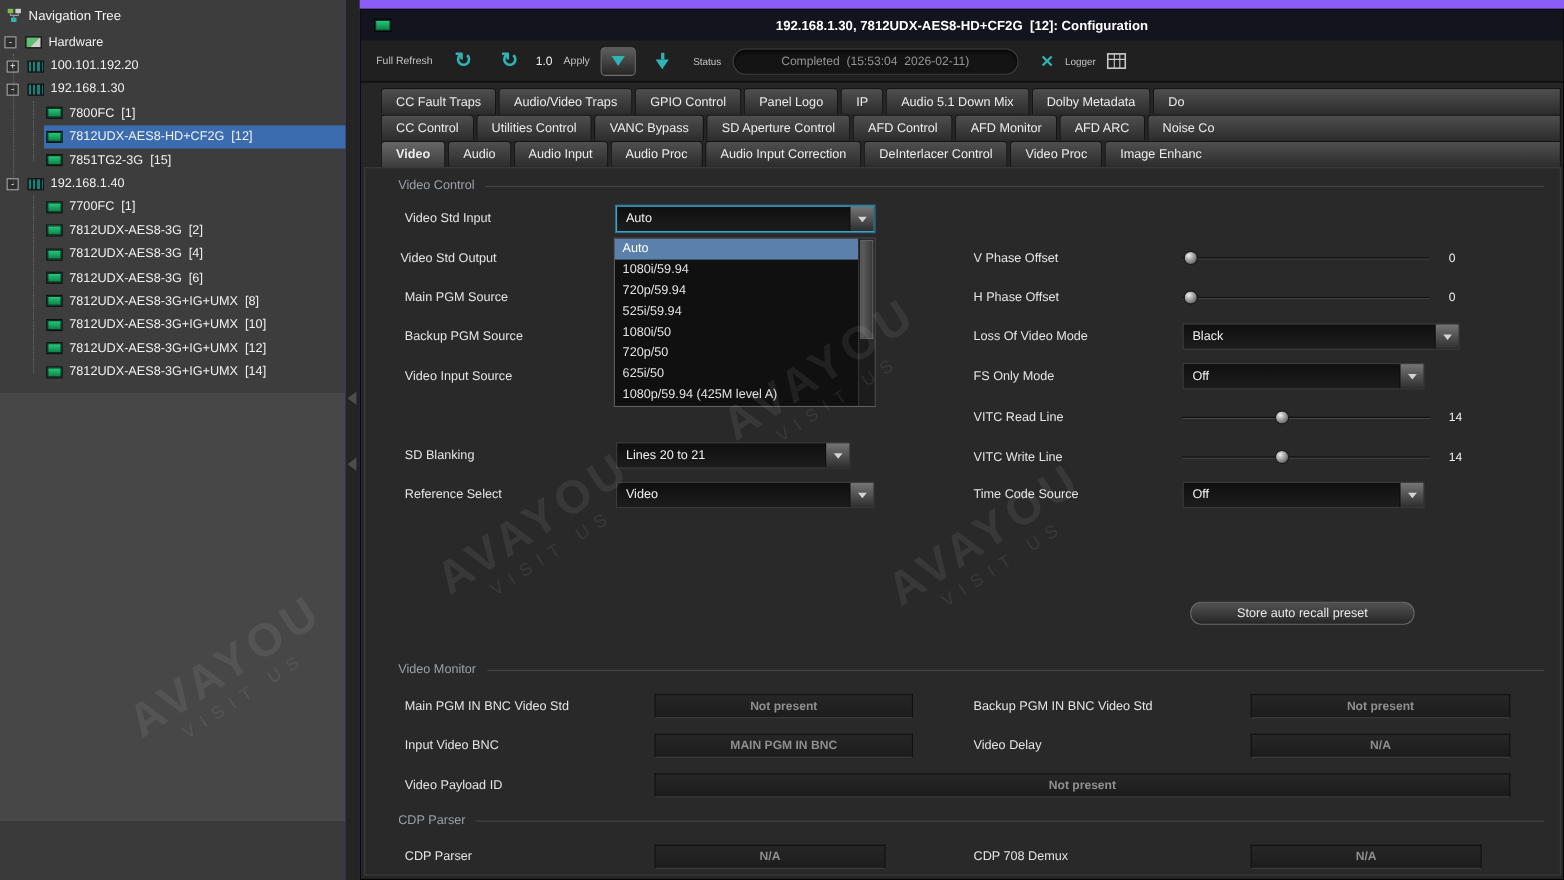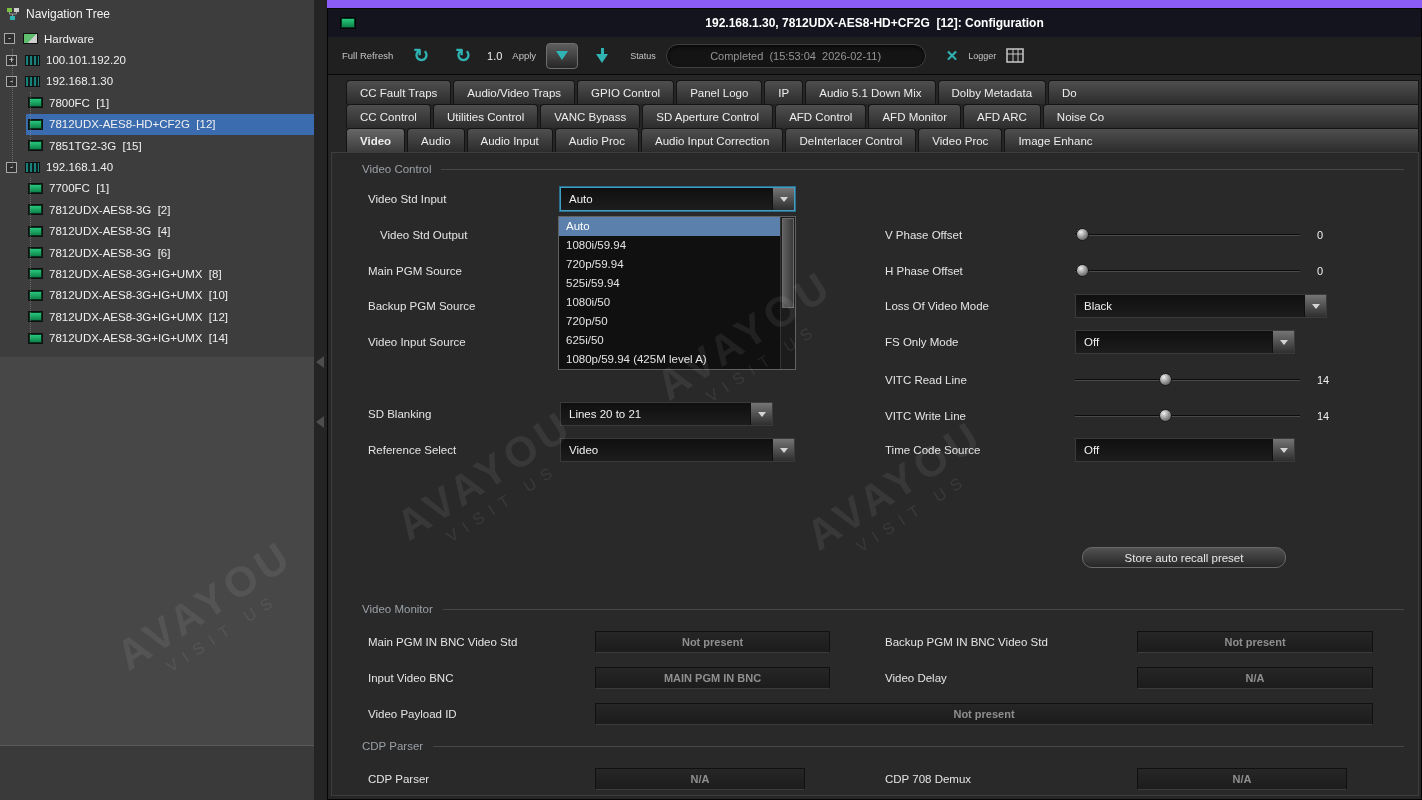--- a/index.html
+++ b/index.html
@@ -9,21 +9,21 @@
   
   .nav-panel { position:absolute; left:0; top:0; width:314px; height:800px; background:#3d3d3d; }
   .nav-lower { position:absolute; left:0; top:357px; right:0; bottom:55px; background:#474747; }
   .nav-bottom { position:absolute; left:0; bottom:0; height:55px; right:0; background:#3a3a3a; border-top:1px solid #585858; }
   .nav-header { position:relative; height:28px; display:flex; align-items:center; gap:6px; padding-left:6px; color:#f2f2f2; font-size:12px; z-index:2; }
   .nav-tree { position:absolute; left:0; top:28px; right:0; z-index:2; }
   .tree-guide { position:absolute; width:0; border-left:1px dotted #a0a0a0; opacity:.45; }
   .tree-row { display:flex; align-items:center; height:21.4px; color:#f0f0f0; font-size:11.5px; cursor:default; }
   .tree-row.lvl0 { padding-left:4px; }
   .tree-row.lvl1 { padding-left:6px; }
-  .tree-row.lvl2 { padding-left:26px;text-align:center; }
+  .tree-row.lvl2 { padding-left:40px;text-align:center; }
   .expander { flex:0 0 auto; width:11px; height:11px; border:1px solid #a8a8a8; background:#2e2e2e; color:#e8e8e8; font-size:9px; line-height:9px; text-align:center; margin-right:6px; }
   .row-hl { display:flex; align-items:center; gap:6px; flex:1; height:100%; padding-left:2px; }
   .tree-row.sel .row-hl { background:#3b6cb0; }
   .tree-label { white-space:pre; }
   .tree-icon { flex:0 0 auto; width:15px; height:11px; border:1px solid #101010; }
   .tree-icon.card { background:linear-gradient(#2bd084,#0a7a42); box-shadow:inset 0 0 0 1px #07341e; }
   .tree-icon.frame { background:repeating-linear-gradient(90deg,#19807a 0 2px,#0c1d1d 2px 4px); }
   .tree-icon.root { background:linear-gradient(135deg,#5fbf6e 55%,#cfcfcf 55%); }
 
   
@@ -281,21 +281,21 @@
     </div>
 
     <div class="content">
 
       <div class="section-head" style="top:10px">
         <span class="section-title">Video Control</span>
         <span class="section-line"></span>
       </div>
 
       <div class="fld-label" style="left:36px;top:34px">Video Std Input</div>
-      <div class="fld-label" style="left:48px;top:70px">Video Std Output</div>
+      <div class="fld-label" style="left:32px;top:70px">Video Std Output</div>
       <div class="fld-label" style="left:36px;top:106px">Main PGM Source</div>
       <div class="fld-label" style="left:36px;top:141px">Backup PGM Source</div>
       <div class="fld-label" style="left:36px;top:177px">Video Input Source</div>
       <div class="fld-label" style="left:36px;top:249px">SD Blanking</div>
       <div class="fld-label" style="left:36px;top:285px">Reference Select</div>
 
       <div class="dropdown open" style="left:228px;top:34px;width:235px">
         <span class="dd-text">Auto</span>
         <span class="dd-btn">
             <span class="dd-arrow"></span>

